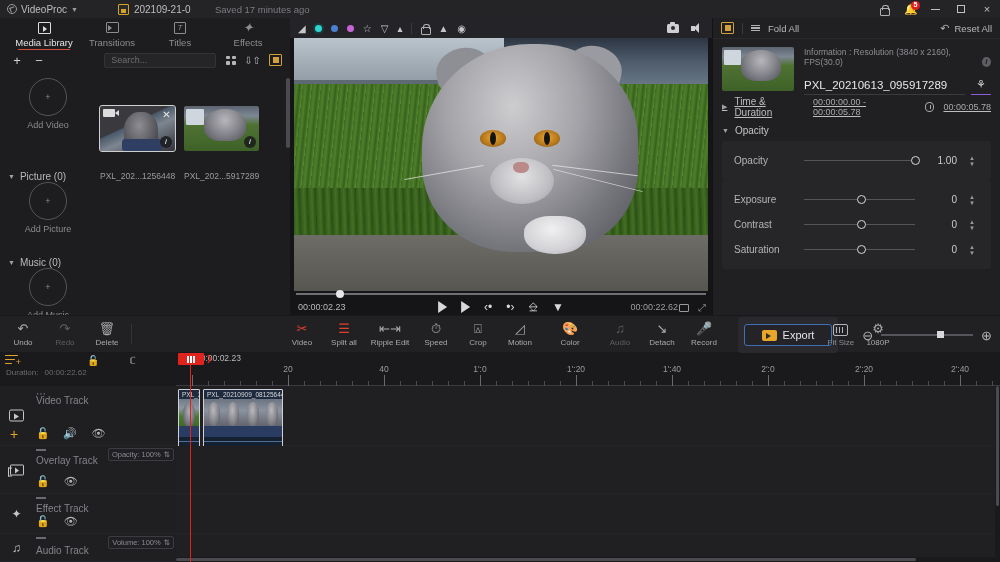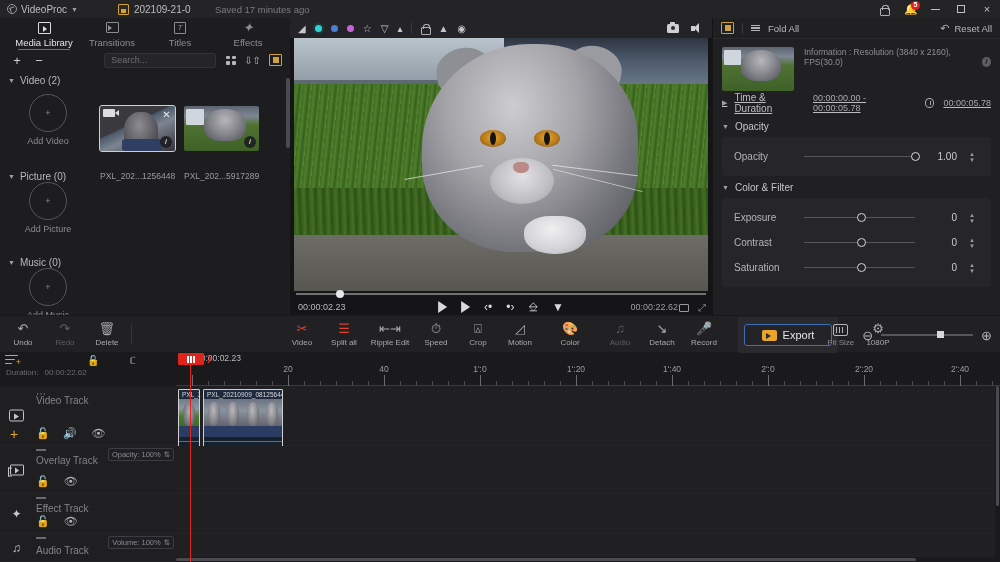--- a/index.html
+++ b/index.html
@@ -675,24 +675,20 @@
             <i></i>
             <i></i>
           </span>
         <span class="ic-sort">⇩⇧</span>
         <span class="ic-panel">
             <i></i>
           </span>
       </div>
     </div>
 
-    <div class="section-hd">
-      <span class="tri">▼</span>
-      <span>Video (2)</span>
-    </div>
     <div class="addtile">
       <span class="plus-circ">+</span>
       <span>Add Video</span>
     </div>
 
     <div class="thumbrow">
       <div class="thumb sel">
         <div class="thumb-img t1">
           <span class="badge-vid"></span>
           <span class="badge-x">✕</span>
@@ -816,20 +812,24 @@
       </span>
     </div>
 
     <div class="rp-info">
       <div class="rp-thumb"></div>
       <div class="rp-meta">
         <div class="rp-resline">
           <span>Information : Resolution (3840 x 2160), FPS(30.0)</span>
           <span class="info-circ">i</span>
         </div>
+        <div class="rp-namerow">
+          <div class="rp-name">PXL_20210613_095917289</div>
+          <div class="rp-paint">⚘</div>
+        </div>
       </div>
     </div>
 
     <div class="rp-row">
       <span class="tri">▶</span>
       <span>Time &amp; Duration</span>
       <span class="rp-tdvals">
         <span>00:00:00.00 - 00:00:05.78</span>
         <span class="clock-g"></span>
         <span>00:00:05.78</span>
@@ -844,24 +844,20 @@
       <div class="sl-row">
         <span class="sl-lbl">Opacity</span>
         <span class="sl-track">
           <i class="sl-knob" style="left:96%;"></i>
         </span>
         <span class="sl-val">1.00</span>
         <span class="stepper">▲<br>▼</span>
       </div>
     </div>
 
-    <div class="rp-sec-title">
-      <span class="tri">▼</span>
-      <span>Color &amp; Filter</span>
-    </div>
     <div class="rp-box">
       <div class="sl-row">
         <span class="sl-lbl">Exposure</span>
         <span class="sl-track">
           <i class="sl-knob" style="left:48%;"></i>
         </span>
         <span class="sl-val">0</span>
         <span class="stepper">▲<br>▼</span>
       </div>
       <div class="sl-row">

